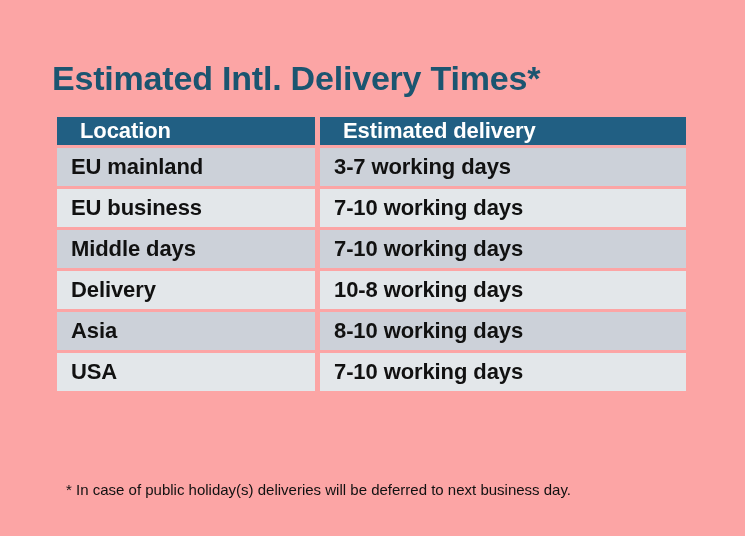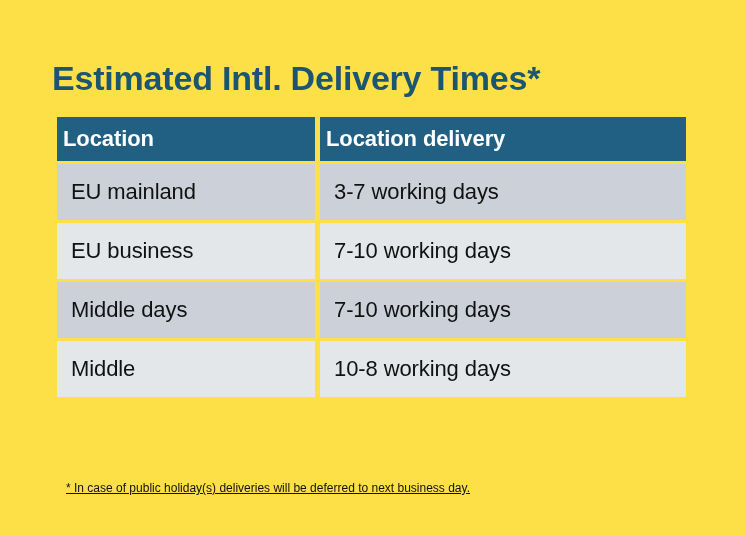--- a/index.html
+++ b/index.html
@@ -11,21 +11,21 @@
     height: 536px;
     background: #ffffff;
     font-family: "Liberation Sans", sans-serif;
     overflow: hidden;
     position: relative;
   }
 
   .page {
     position: absolute;
     inset: 0;
-    background: #fde047;
+    background: #fca5a5;
   }
 
   .page-title {
     position: absolute;
     left: 52px;
     top: 36px;
     font-size: 34px;
     font-weight: 700;
     letter-spacing: -0.2px;
     color: #1b5570;
@@ -51,88 +51,95 @@
   }
 
   .col-location { width: 258px; }
   .col-delivery { width: 366px; }
 
   .delivery-table thead th {
     background: #215f83;
     color: #ffffff;
     font-size: 22px;
     font-weight: 700;
-    height: 44px;
-    padding-left: 6px;
+    height: 28px;
+    padding-left: 23px;
     letter-spacing: -0.1px;
     white-space: nowrap;
   }
 
   .delivery-table tbody td {
-    height: 56px;
+    height: 38px;
     padding-left: 14px;
     font-size: 22px;
-    font-weight: 400;
+    font-weight: 700;
     color: #111111;
     letter-spacing: -0.1px;
     white-space: nowrap;
   }
 
   .delivery-table tbody tr.row-odd td {
     background: #ccd1d9;
   }
 
   .delivery-table tbody tr.row-even td {
     background: #e3e7ea;
   }
 
   .table-footnote {
     position: absolute;
     left: 66px;
     top: 481px;
-    font-size: 12px;
+    font-size: 15px;
     font-weight: 400;
     color: #111111;
     white-space: nowrap;
-    text-decoration: underline;
   }
 </style>
 </head>
 <body>
 
 <div class="page">
 
   <h1 class="page-title">Estimated Intl. Delivery Times*</h1>
 
   <table class="delivery-table">
     <colgroup>
       <col class="col-location">
       <col class="col-delivery">
     </colgroup>
     <thead>
       <tr>
         <th>Location</th>
-        <th>Location delivery</th>
+        <th>Estimated delivery</th>
       </tr>
     </thead>
     <tbody>
       <tr class="row-odd">
         <td>EU mainland</td>
         <td>3-7 working days</td>
       </tr>
       <tr class="row-even">
         <td>EU business</td>
         <td>7-10 working days</td>
       </tr>
       <tr class="row-odd">
         <td>Middle days</td>
         <td>7-10 working days</td>
       </tr>
       <tr class="row-even">
-        <td>Middle</td>
+        <td>Delivery</td>
         <td>10-8 working days</td>
+      </tr>
+      <tr class="row-odd">
+        <td>Asia</td>
+        <td>8-10 working days</td>
+      </tr>
+      <tr class="row-even">
+        <td>USA</td>
+        <td>7-10 working days</td>
       </tr>
     </tbody>
   </table>
 
   <div class="table-footnote">* In case of public holiday(s) deliveries will be deferred to next business day.</div>
 
 </div>
 
 </body></html>

